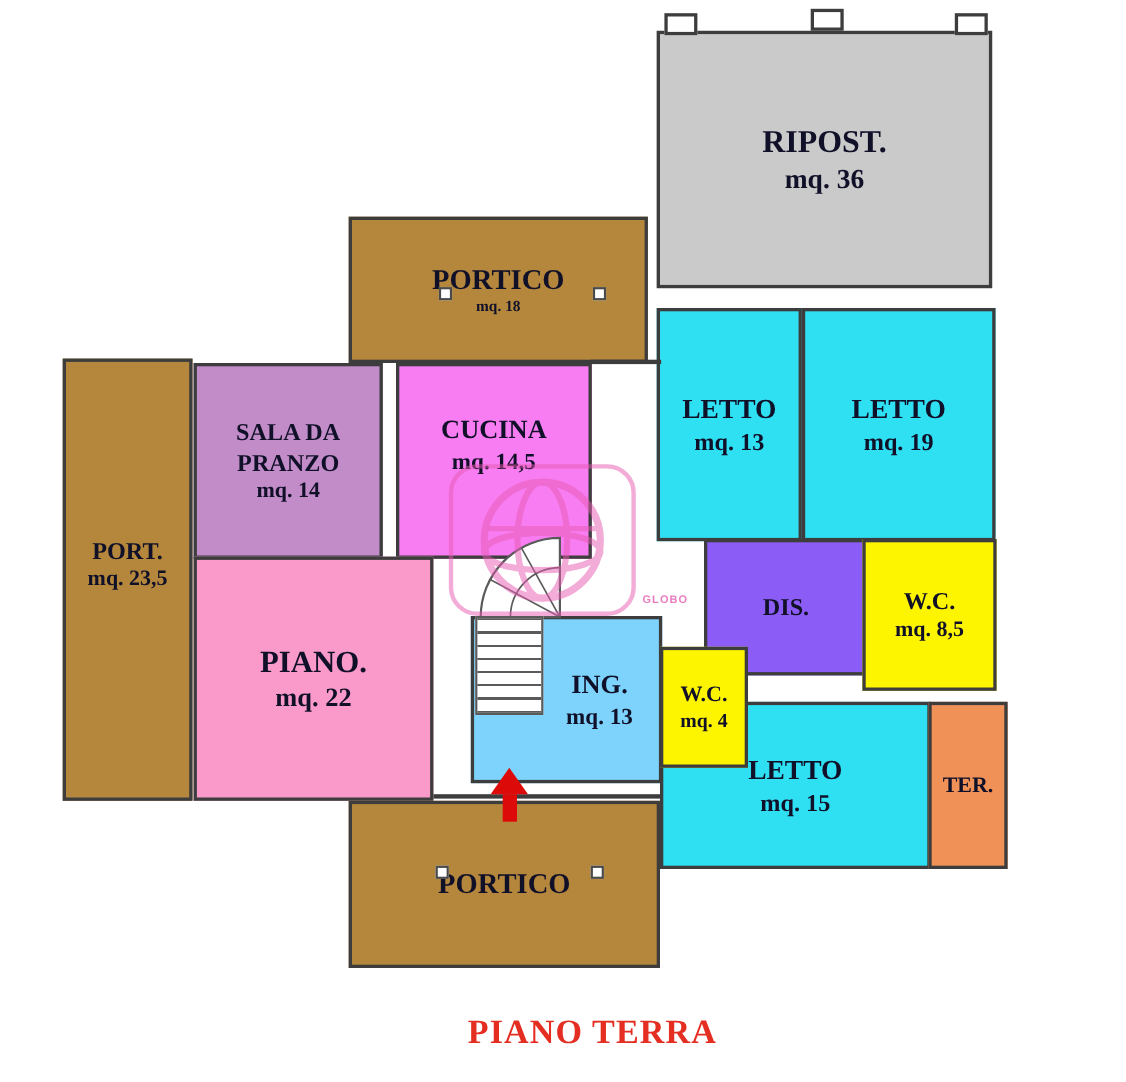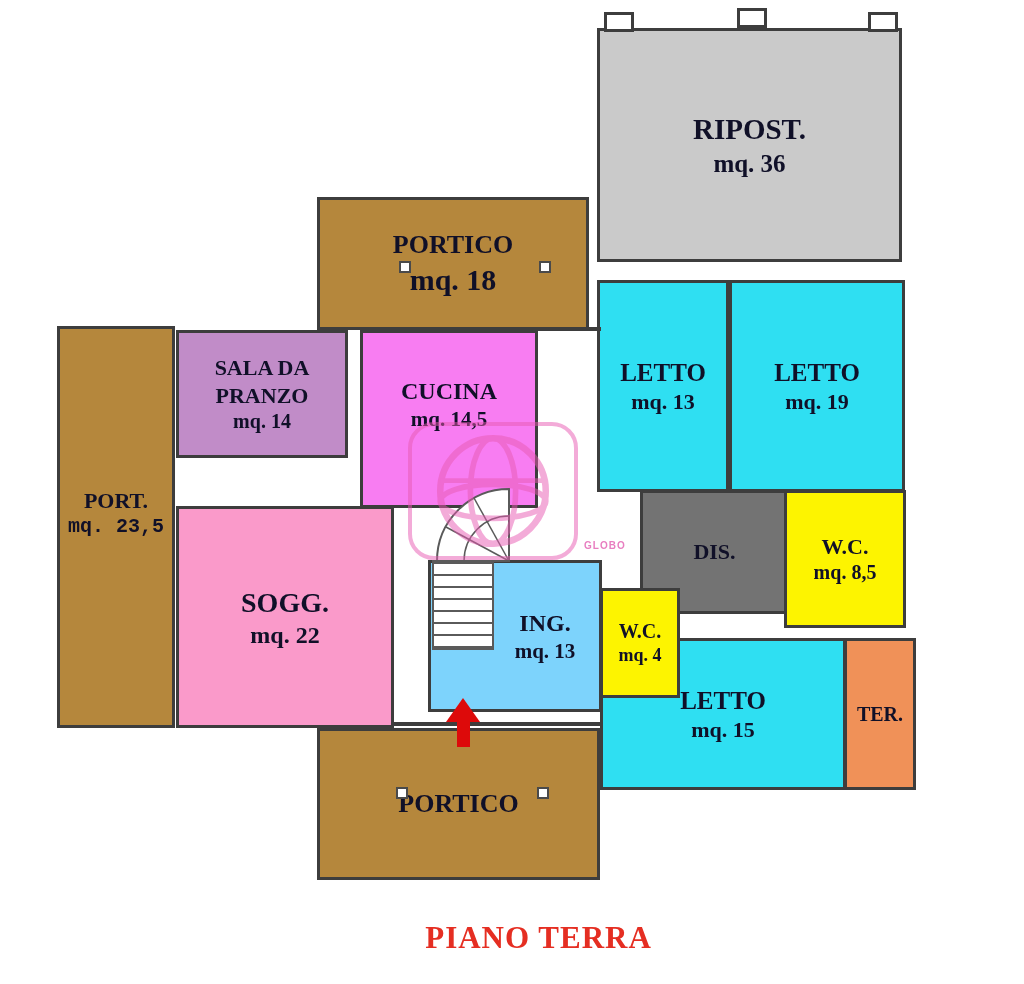--- a/index.html
+++ b/index.html
@@ -12,52 +12,52 @@
     display:flex;align-items:center;justify-content:center;text-align:center;z-index:1;
   }
   .lbl{line-height:1.25;}
   .name{font-size:23px;}
   .area{font-size:20px;}
 
   #r-ripost{left:597px;top:28px;width:305px;height:234px;background:#cacaca;}
   #r-ripost .name{font-size:29px;} #r-ripost .area{font-size:25px;}
 
   #r-portico-top{left:317px;top:197px;width:272px;height:133px;background:#b5873c;}
-  #r-portico-top .name{font-size:26px;} #r-portico-top .area{font-size:30px;}
+  #r-portico-top .name{font-size:26px;} #r-portico-top .area{font-size:14px;}
 
   #r-terr{left:916px;top:262px;width:86px;height:380px;background:#f09158;}
   #r-terr .name{font-size:30px;width:1.25em;margin:0 auto;word-break:break-all;line-height:1.3;}
   #r-terr .area{font-size:24px;width:58px;margin:8px auto 0;}
 
   #r-letto13{left:597px;top:280px;width:132px;height:212px;background:#2fdff2;}
   #r-letto13 .name{font-size:25px;} #r-letto13 .area{font-size:22px;}
 
   #r-letto17{left:729px;top:280px;width:176px;height:212px;background:#2fdff2;}
   #r-letto17 .name{font-size:25px;} #r-letto17 .area{font-size:22px;}
 
-  #r-sala{left:176px;top:330px;width:172px;height:128px;background:#c18cc8;}
+  #r-sala{left:176px;top:330px;width:172px;height:178px;background:#c18cc8;}
   #r-sala .lbl{width:130px;margin:0 auto;}
   #r-sala .name{font-size:22px;} #r-sala .area{font-size:20px;}
 
   #r-cucina{left:360px;top:330px;width:178px;height:178px;background:#f87df2;}
   #r-cucina .lbl{margin-top:-30px;}
   #r-cucina .name{font-size:24px;} #r-cucina .area{font-size:21px;}
 
   #r-port{left:57px;top:326px;width:118px;height:402px;background:#b5873c;}
   #r-port .lbl{margin-top:-60px;}
-  #r-port .name{font-size:22px;margin-top:32px;} #r-port .area{font-size:20px;font-family:Liberation Mono, monospace;}
+  #r-port .name{font-size:22px;margin-top:32px;} #r-port .area{font-size:20px;}
 
   #r-sogg{left:176px;top:506px;width:218px;height:222px;background:#fa9aca;}
   #r-sogg .name{font-size:28px;} #r-sogg .area{font-size:24px;}
 
   #r-ing{left:428px;top:560px;width:174px;height:152px;background:#7dd3fc;}
   #r-ing .lbl{margin-left:60px;}
   #r-ing .name{font-size:24px;} #r-ing .area{font-size:21px;}
 
-  #r-dis{left:640px;top:490px;width:149px;height:124px;background:#737373;z-index:2;}
+  #r-dis{left:640px;top:490px;width:149px;height:124px;background:#8b5cf6;z-index:2;}
   #r-dis .name{font-size:22px;}
 
   #r-wc4{left:600px;top:588px;width:80px;height:110px;background:#fdf400;z-index:3;}
   #r-wc4 .name{font-size:20px;} #r-wc4 .area{font-size:18px;}
 
   #r-wc85{left:784px;top:490px;width:122px;height:138px;background:#fdf400;z-index:2;}
   #r-wc85 .name{font-size:22px;} #r-wc85 .area{font-size:20px;}
 
   #r-letto15{left:600px;top:638px;width:246px;height:152px;background:#2fdff2;}
   #r-letto15 .name{font-size:25px;} #r-letto15 .area{font-size:22px;}
@@ -158,21 +158,21 @@
 
   <div class="room" id="r-port">
     <div class="lbl">
         <div class="name">PORT.</div>
     <div class="area">mq. 23,5</div>
       </div>
   </div>
 
   <div class="room" id="r-sogg">
     <div class="lbl">
-        <div class="name">SOGG.</div>
+        <div class="name">PIANO.</div>
     <div class="area">mq. 22</div>
       </div>
   </div>
 
   <div class="room" id="r-ing">
     <div class="lbl">
         <div class="name">ING.</div>
     <div class="area">mq. 13</div>
       </div>
   </div>

